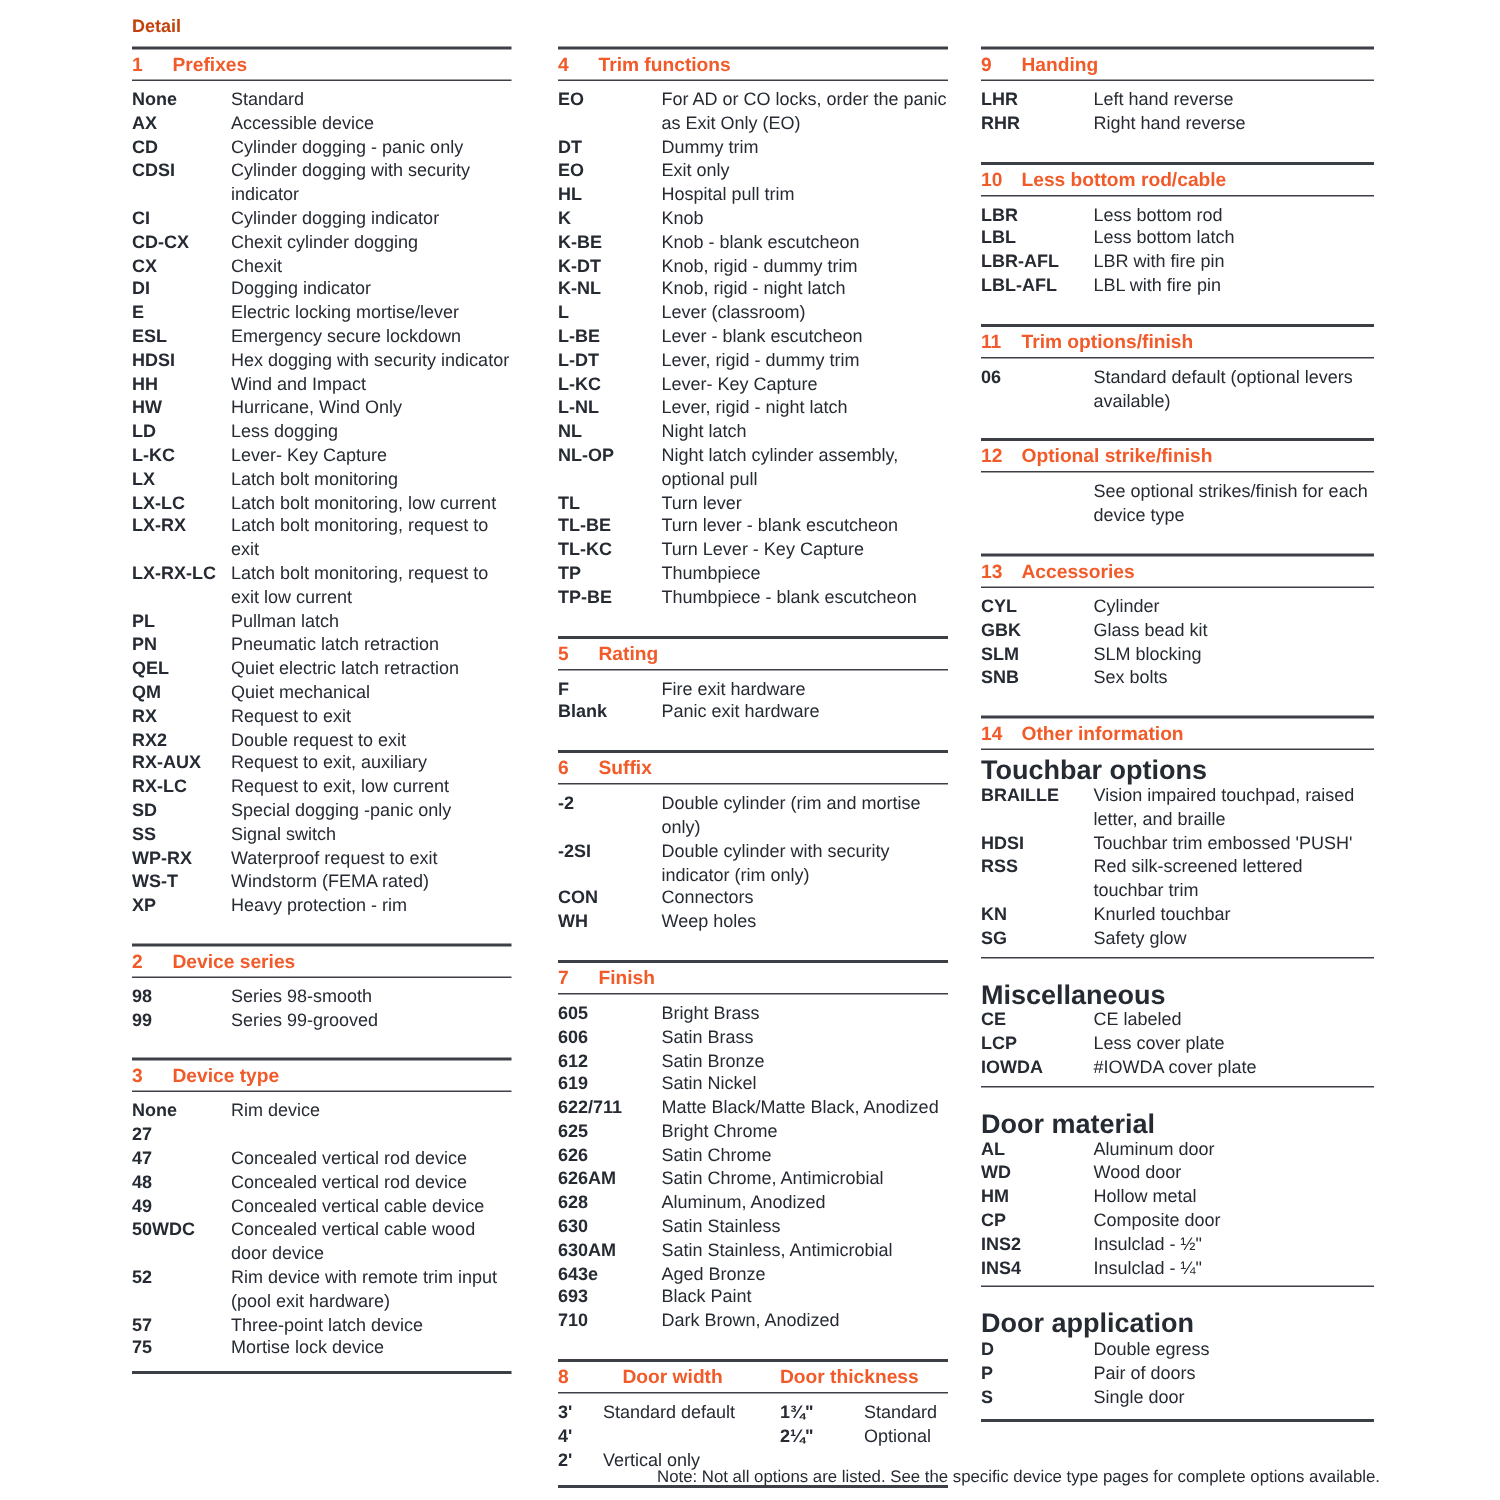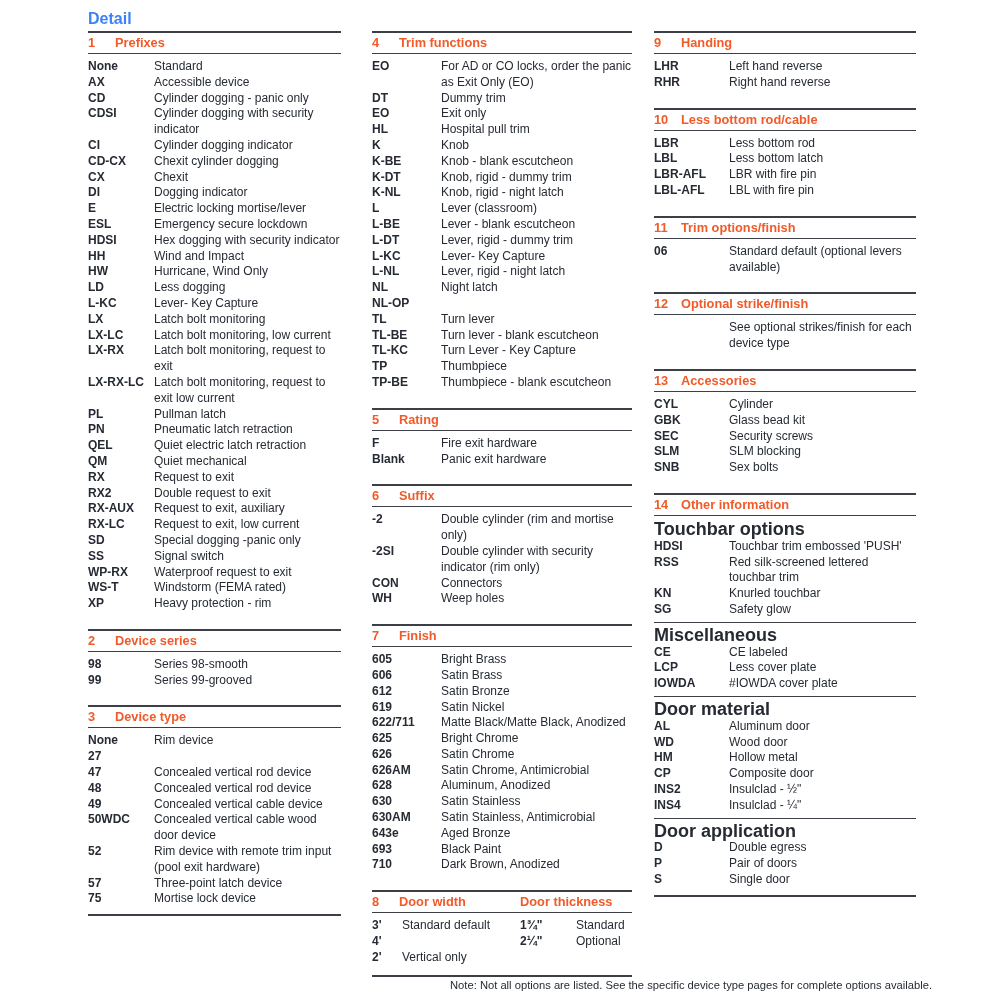--- a/index.html
+++ b/index.html
@@ -1,51 +1,51 @@
 <!DOCTYPE html>
 <html><head>
 <meta charset="utf-8">
 <style>
   html,body{margin:0;padding:0;}
   body{
     width:1000px;height:1000px;background:#ffffff;position:relative;overflow:hidden;
     font-family:"Liberation Sans",sans-serif;color:#262b33;
   }
-  .page-title{position:absolute;left:88px;top:10px;font-size:16px;font-weight:bold;color:#3b82f6;}
+  .page-title{position:absolute;left:88px;top:10px;font-size:12px;font-weight:bold;color:#c2410c;}
   .col{position:absolute;top:31px;}
   .col-1{left:88px;width:253px;}
   .col-2{left:372px;width:260px;}
   .col-3{left:654px;width:262px;}
   .section{margin-bottom:10px;}
   .sec-header{
     display:flex;align-items:baseline;
     border-top:2.5px solid #3c4046;border-bottom:1.5px solid #3c4046;
     padding:2px 0 3px;color:#f15a29;font-weight:bold;font-size:12.8px;
   }
   .sec-num{flex:0 0 27px;}
   .sec-title{flex:0 1 auto;}
-  .dual .sec-title{flex:1;}
+  .dual .sec-title{flex:1;margin-left:16px;}
   .sec-title2{flex:0 0 112px;}
   .rows{padding:5px 0 7px;font-size:12px;line-height:15.8px;}
   .section.closed > .rows, .section.closed > .dual-rows{border-bottom:2.5px solid #3c4046;}
   .row{display:flex;align-items:flex-start;}
   .code{font-weight:bold;flex:0 0 62px;padding-right:4px;}
   .col-2 .code{flex-basis:65px;}
   .col-3 .code{flex-basis:71px;}
   .desc{flex:1;}
   .group-label{font-weight:bold;font-size:18px;margin:1px 0 1px;}
-  .group-sep{border-top:1.5px solid #3c4046;margin-top:4px;padding-top:4px;}
+  .group-sep{border-top:1.5px solid #3c4046;margin-top:4px;padding-top:16px;}
   
   .dual-header-left{flex:0 0 148px;display:flex;}
   .dual-rows{display:flex;padding:5px 0 9px;font-size:12px;line-height:15.8px;}
   .dual-left{flex:0 0 148px;}
   .dual-right{flex:1;}
   .dual-left .code{flex:0 0 26px;}
   .dual-right .code{flex:0 0 52px;}
-  .note{position:absolute;right:68px;bottom:9px;font-size:11.2px;color:#262b33;}
+  .note{position:absolute;right:80px;bottom:9px;font-size:11.2px;color:#262b33;}
 </style>
 </head>
 <body>
 
 <div class="page-title">Detail</div>
 
 <div class="col col-1">
     <div class="section">
       <div class="sec-header">
         <span class="sec-num">1</span>
@@ -300,20 +300,21 @@
         <div class="row">
           <span class="code">L-NL</span>
           <span class="desc">Lever, rigid - night latch</span>
         </div>
         <div class="row">
           <span class="code">NL</span>
           <span class="desc">Night latch</span>
         </div>
         <div class="row">
           <span class="code">NL-OP</span>
+          <span class="desc">Night latch cylinder assembly, optional pull</span>
         </div>
         <div class="row">
           <span class="code">TL</span>
           <span class="desc">Turn lever</span>
         </div>
         <div class="row">
           <span class="code">TL-BE</span>
           <span class="desc">Turn lever - blank escutcheon</span>
         </div>
         <div class="row">
@@ -543,41 +544,41 @@
       <div class="rows">
         <div class="row">
           <span class="code">CYL</span>
           <span class="desc">Cylinder</span>
         </div>
         <div class="row">
           <span class="code">GBK</span>
           <span class="desc">Glass bead kit</span>
         </div>
         <div class="row">
-          <span class="code">SEC</span>
-          <span class="desc">Security screws</span>
-        </div>
-        <div class="row">
           <span class="code">SLM</span>
           <span class="desc">SLM blocking</span>
         </div>
         <div class="row">
           <span class="code">SNB</span>
           <span class="desc">Sex bolts</span>
         </div>
       </div>
     </div>
     <div class="section closed">
       <div class="sec-header">
         <span class="sec-num">14</span>
         <span class="sec-title">Other information</span>
       </div>
       <div class="rows">
         <div class="group">
           <div class="group-label">Touchbar options</div>
+          <div class="row">
+            <span class="code">BRAILLE</span>
+            <span class="desc">Vision impaired touchpad, raised letter, and braille</span>
+          </div>
           <div class="row">
             <span class="code">HDSI</span>
             <span class="desc">Touchbar trim embossed 'PUSH'</span>
           </div>
           <div class="row">
             <span class="code">RSS</span>
             <span class="desc">Red silk-screened lettered touchbar trim</span>
           </div>
           <div class="row">
             <span class="code">KN</span>

